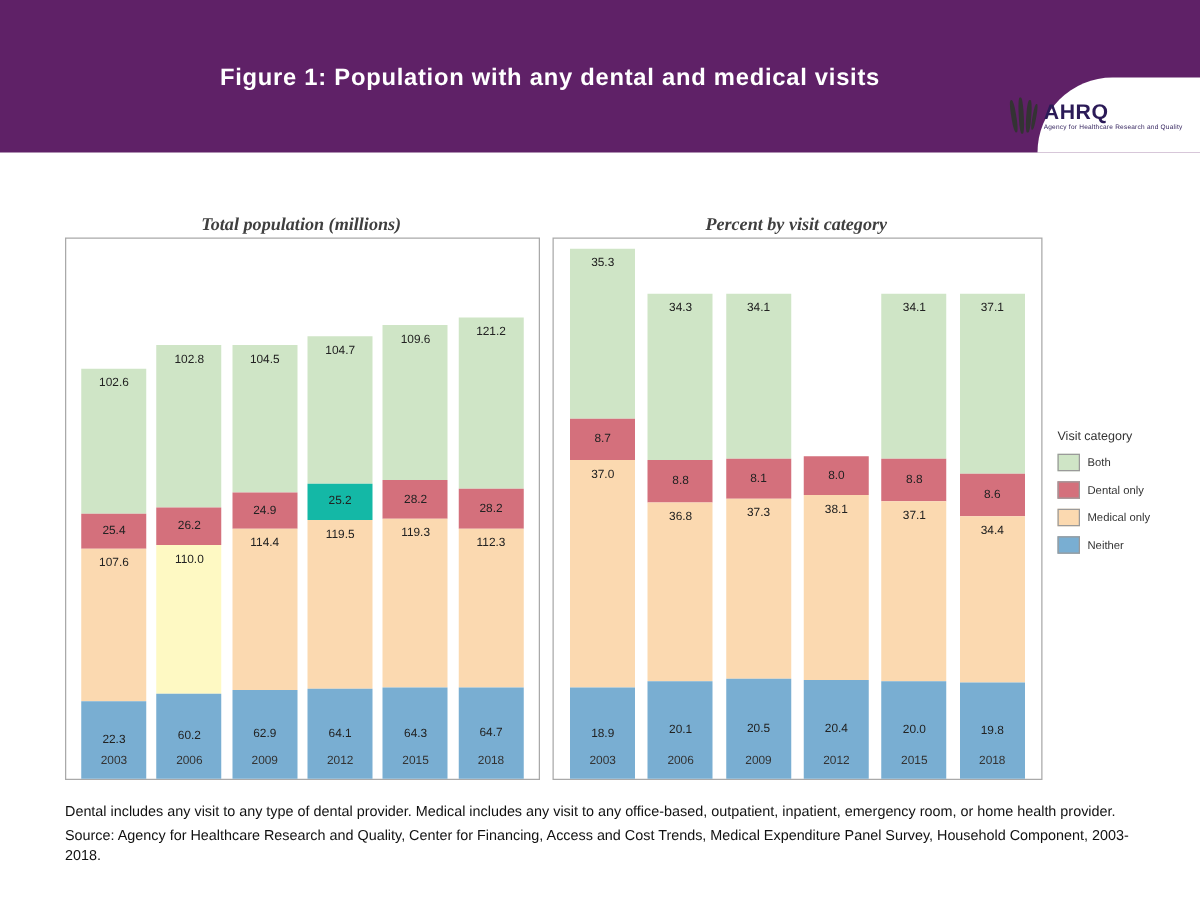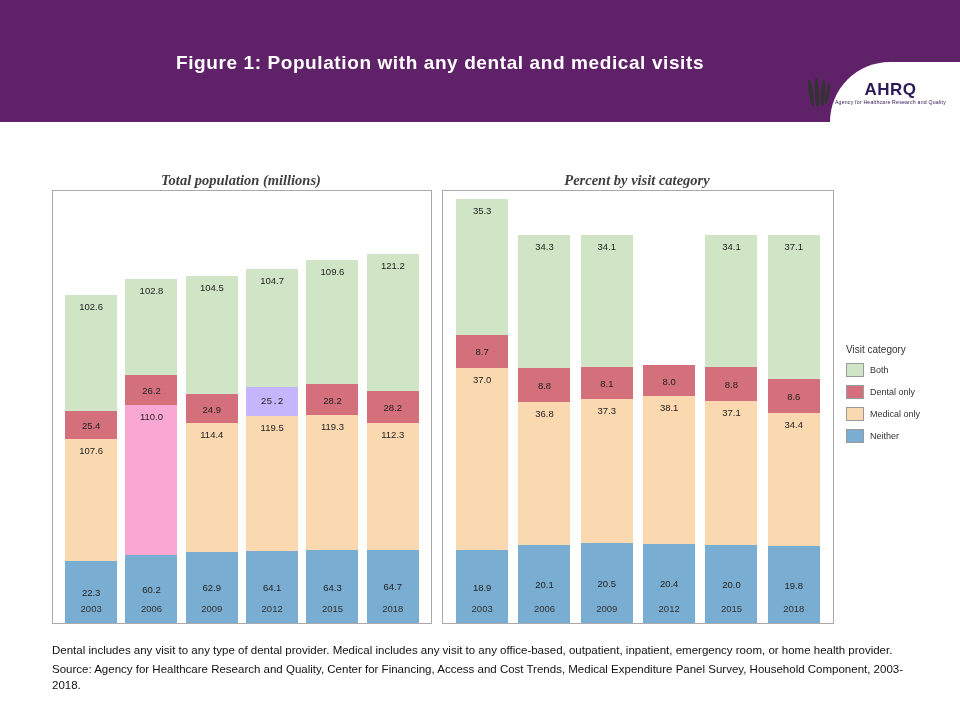--- a/index.html
+++ b/index.html
@@ -36,21 +36,21 @@
   }
   .logo-mark span{
     position:absolute;background:#333;border-radius:40% 40% 40% 40%;
   }
   .logo-mark span:nth-child(1){left:1px;top:2px;width:4px;height:26px;transform:rotate(-9deg);}
   .logo-mark span:nth-child(2){left:7px;top:0px;width:4px;height:29px;transform:rotate(-3deg);}
   .logo-mark span:nth-child(3){left:13px;top:2px;width:4px;height:26px;transform:rotate(4deg);}
   .logo-mark span:nth-child(4){left:18px;top:5px;width:3px;height:21px;transform:rotate(10deg);}
   .logo-text{display:flex;flex-direction:column;line-height:1;}
   .logo-ahrq{
-    font-size:17px;font-weight:bold;color:#2b1a57;letter-spacing:.5px;text-align:center;
+    font-size:17px;font-weight:bold;color:#2b1a57;letter-spacing:.5px;
   }
   .logo-sub{
     font-size:5.2px;color:#2b1a57;margin-top:2px;letter-spacing:.2px;
   }
 
   .panel{
     position:absolute;
     border:1px solid #a9a9a9;
     background:#ffffff;
   }
@@ -153,27 +153,27 @@
             <span class="seg-label center">25.4</span>
           </div>
           <div class="seg" style="background: rgb(251, 217, 176); height: 121.621px;">
             <span class="seg-label inside">107.6</span>
           </div>
           <div class="seg" style="background: rgb(121, 174, 210); height: 62.1669px;">
             <span class="seg-label center">22.3</span>
           </div>
         </div>
         <div class="bar-col">
-          <div class="seg" style="background: rgb(207, 229, 198); height: 96px;">
+          <div class="seg" style="background: rgb(207, 229, 198); height: 130px;">
             <span class="seg-label inside">102.8</span>
           </div>
           <div class="seg" style="background: rgb(212, 112, 124); height: 29.614px;">
             <span class="seg-label center">26.2</span>
           </div>
-          <div class="seg" style="background: #f9a8d4; height: 150px;">
+          <div class="seg" style="background: #fef9c3; height: 119px;">
             <span class="seg-label inside">110.0</span>
           </div>
           <div class="seg" style="background: rgb(121, 174, 210); height: 68.0445px;">
             <span class="seg-label center">60.2</span>
           </div>
         </div>
         <div class="bar-col">
           <div class="seg" style="background: rgb(207, 229, 198); height: 118.117px;">
             <span class="seg-label inside">104.5</span>
           </div>
@@ -184,21 +184,21 @@
             <span class="seg-label inside">114.4</span>
           </div>
           <div class="seg" style="background: rgb(121, 174, 210); height: 71.0963px;">
             <span class="seg-label center">62.9</span>
           </div>
         </div>
         <div class="bar-col">
           <div class="seg" style="background: rgb(207, 229, 198); height: 118.343px;">
             <span class="seg-label inside">104.7</span>
           </div>
-          <div class="seg" style="background: #c4b5fd; height: 28.4837px; font-family: Liberation Mono, monospace;">
+          <div class="seg" style="background: #14b8a6; height: 28.4837px;">
             <span class="seg-label center">25.2</span>
           </div>
           <div class="seg" style="background: rgb(251, 217, 176); height: 135.072px;">
             <span class="seg-label inside">119.5</span>
           </div>
           <div class="seg" style="background: rgb(121, 174, 210); height: 72.4526px;">
             <span class="seg-label center">64.1</span>
           </div>
         </div>
         <div class="bar-col">

